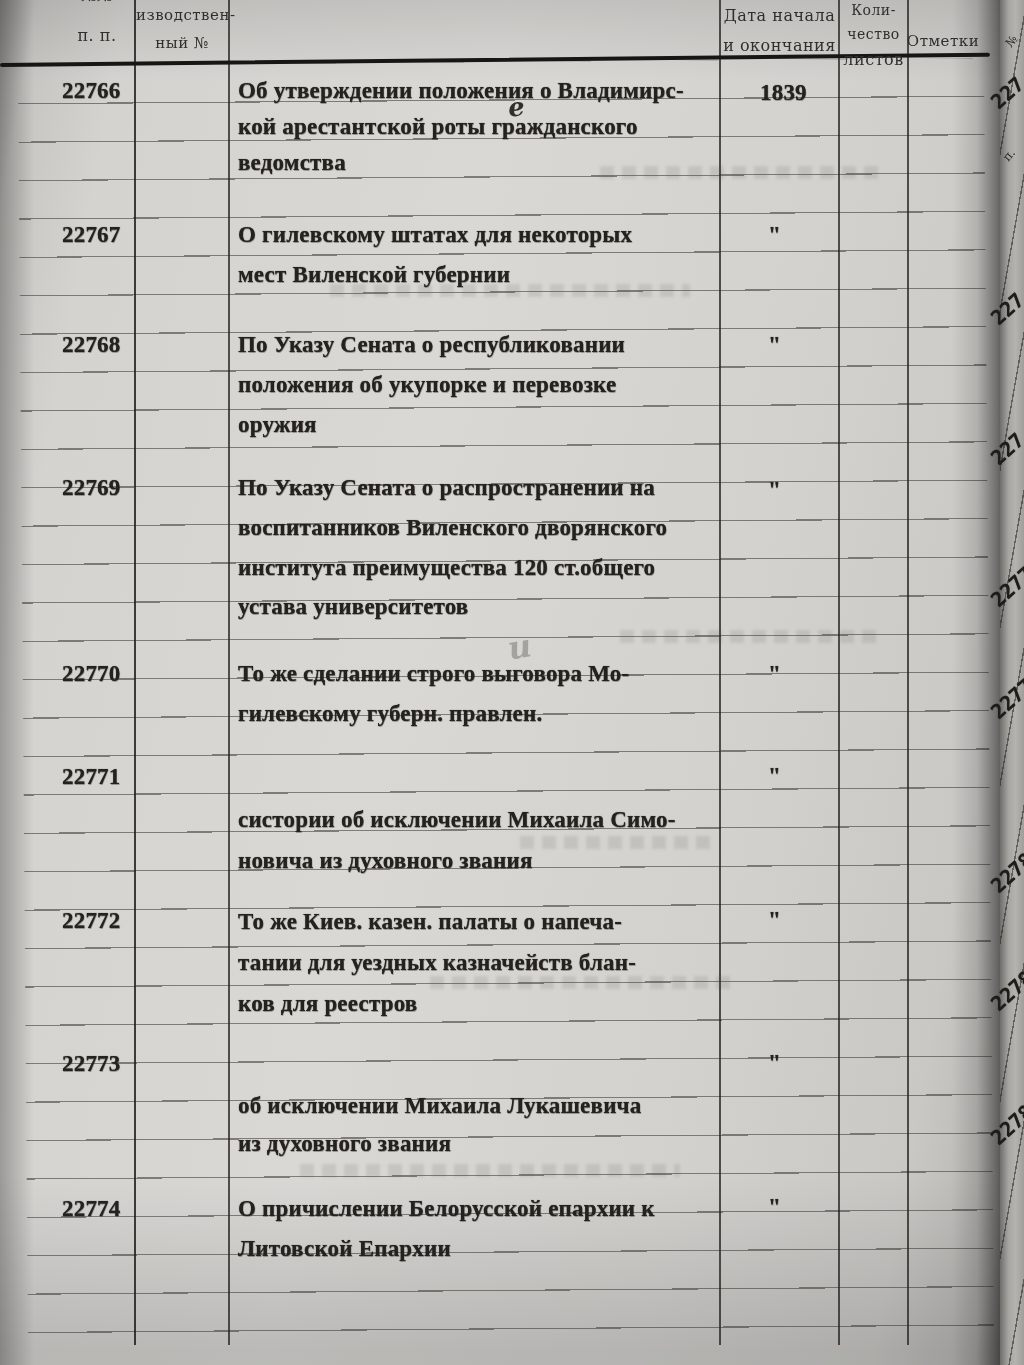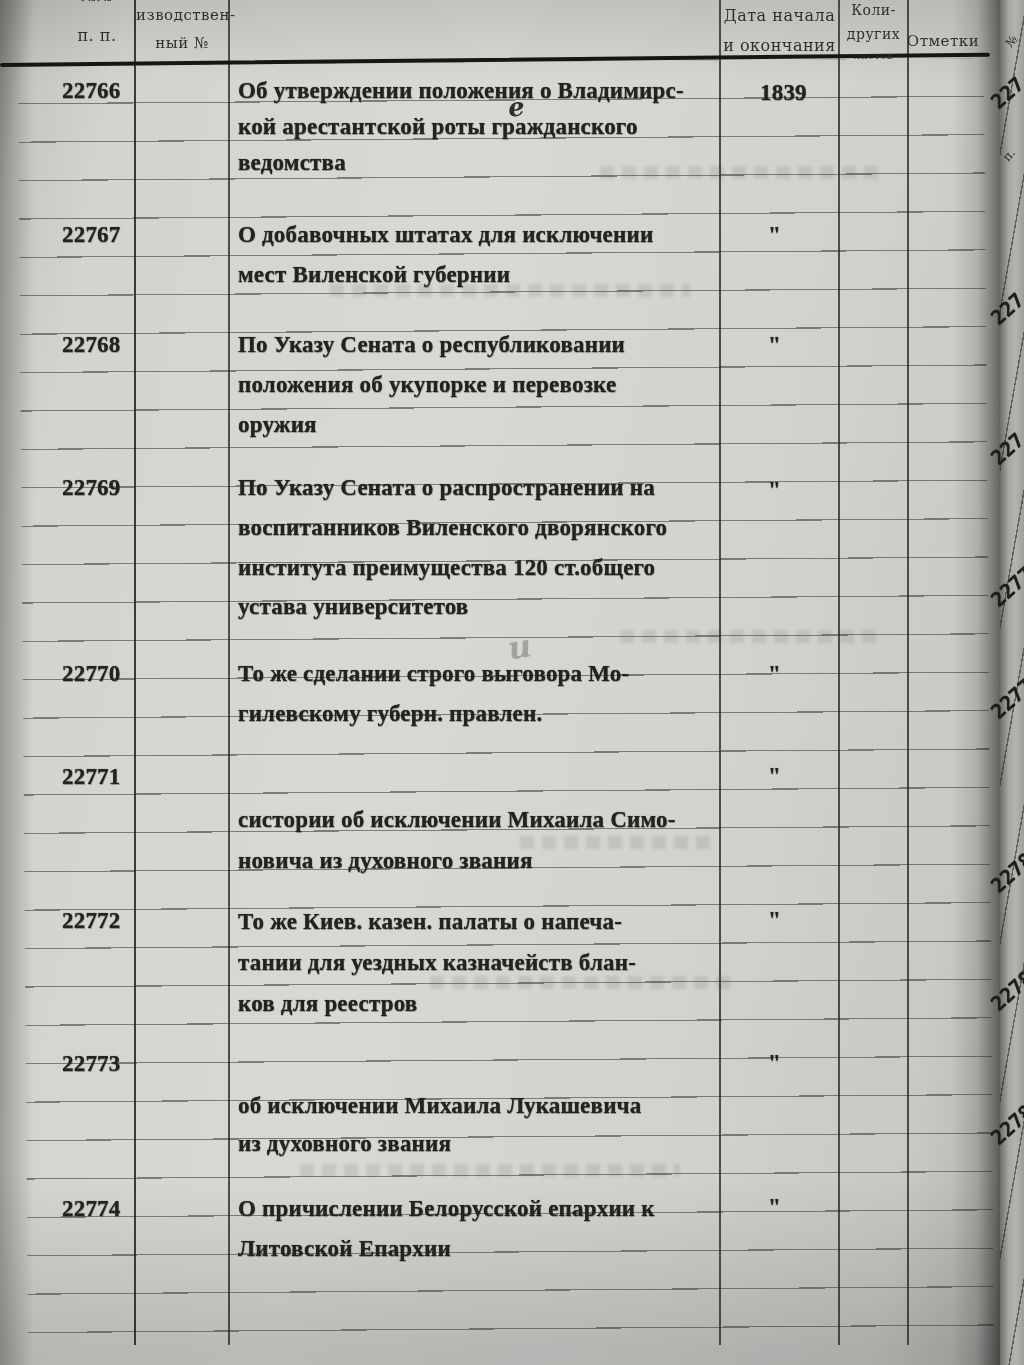--- a/index.html
+++ b/index.html
@@ -89,40 +89,40 @@
 
   <div class="topline"></div>
 
   <div class="hdr" style="left:60px;top:-14px;width:74px">№№</div>
   <div class="hdr" style="left:60px;top:26px;width:74px">п. п.</div>
   <div class="hdr" style="left:136px;top:6px;width:92px;font-size:15px">изводствен-</div>
   <div class="hdr" style="left:136px;top:34px;width:92px;font-size:15px">ный №</div>
   <div class="hdr" style="left:721px;top:6px;width:117px">Дата начала</div>
   <div class="hdr" style="left:721px;top:36px;width:117px">и  окончания</div>
   <div class="hdr" style="left:840px;top:2px;width:67px;font-size:14px">Коли-</div>
-  <div class="hdr" style="left:840px;top:26px;width:67px;font-size:14px">других</div>
-  <div class="hdr" style="left:840px;top:50px;width:67px;font-size:10px">листов</div>
+  <div class="hdr" style="left:840px;top:26px;width:67px;font-size:14px">чество</div>
+  <div class="hdr" style="left:840px;top:50px;width:67px;font-size:16px">листов</div>
   <div class="hdr" style="left:903px;top:32px;width:80px;font-size:15px">Отметки</div>
 
   <div class="bleed" style="left:600px;top:166px;width:280px"></div>
   <div class="bleed" style="left:330px;top:284px;width:360px"></div>
   <div class="bleed" style="left:620px;top:630px;width:260px"></div>
   <div class="bleed" style="left:520px;top:836px;width:190px"></div>
   <div class="bleed" style="left:430px;top:976px;width:300px"></div>
   <div class="bleed" style="left:300px;top:1164px;width:380px"></div>
 
   <div class="typed" style="left:62px;top:78px">22766</div>
   <div class="typed" style="left:238px;top:78px">Об утверждении положения о Владимирс-</div>
   <div class="typed" style="left:238px;top:114px">кой арестантской роты гражданского</div>
   <div class="typed" style="left:238px;top:150px">ведомства</div>
   <div class="typed" style="left:760px;top:80px">1839</div>
   <div class="handwritten" style="left:508px;top:92px;font-size:26px;transform:rotate(-6deg)">е</div>
 
   <div class="typed" style="left:62px;top:222px">22767</div>
-  <div class="typed" style="left:238px;top:222px">О добавочных штатах для исключении</div>
+  <div class="typed" style="left:238px;top:222px">О гилевскому штатах для некоторых</div>
   <div class="typed" style="left:238px;top:262px">мест Виленской губернии</div>
   <div class="typed" style="left:768px;top:222px">"</div>
 
   <div class="typed" style="left:62px;top:332px">22768</div>
   <div class="typed" style="left:238px;top:332px">По Указу Сената о республиковании</div>
   <div class="typed" style="left:238px;top:372px">положения об укупорке и перевозке</div>
   <div class="typed" style="left:238px;top:412px">оружия</div>
   <div class="typed" style="left:768px;top:332px">"</div>
 
   <div class="typed" style="left:62px;top:475px">22769</div>

